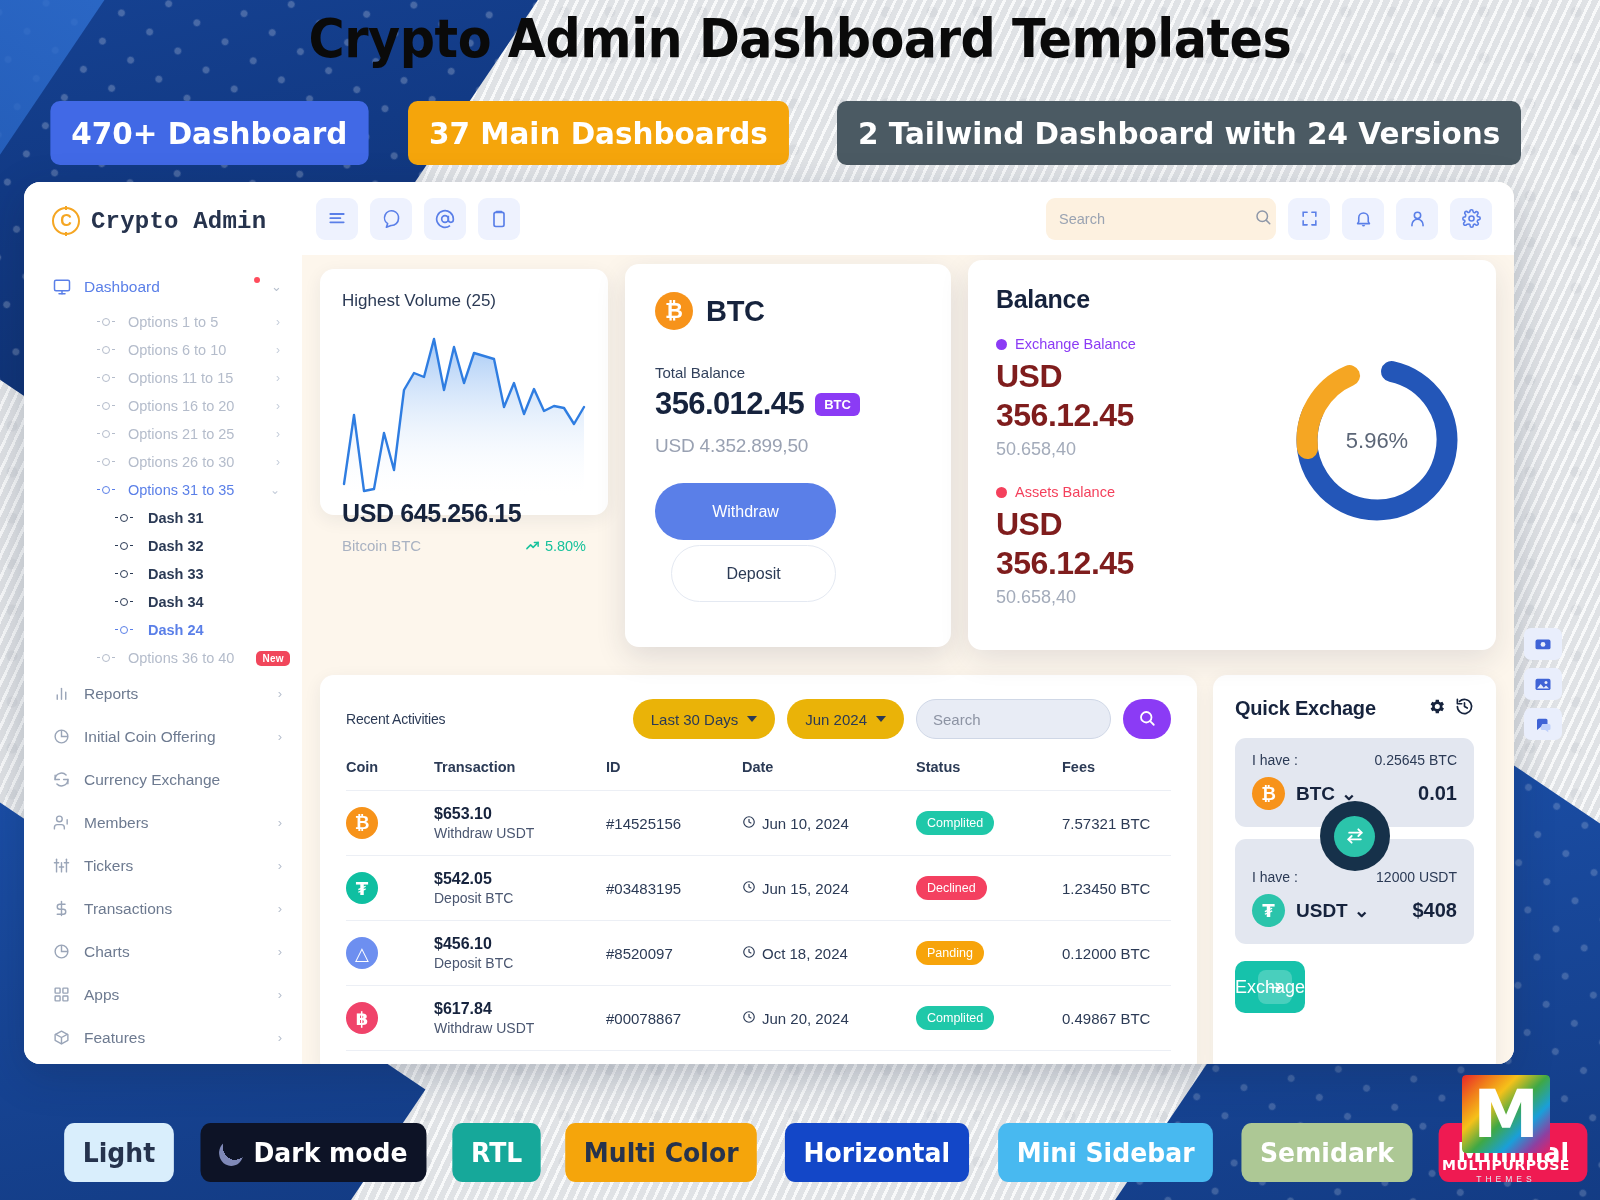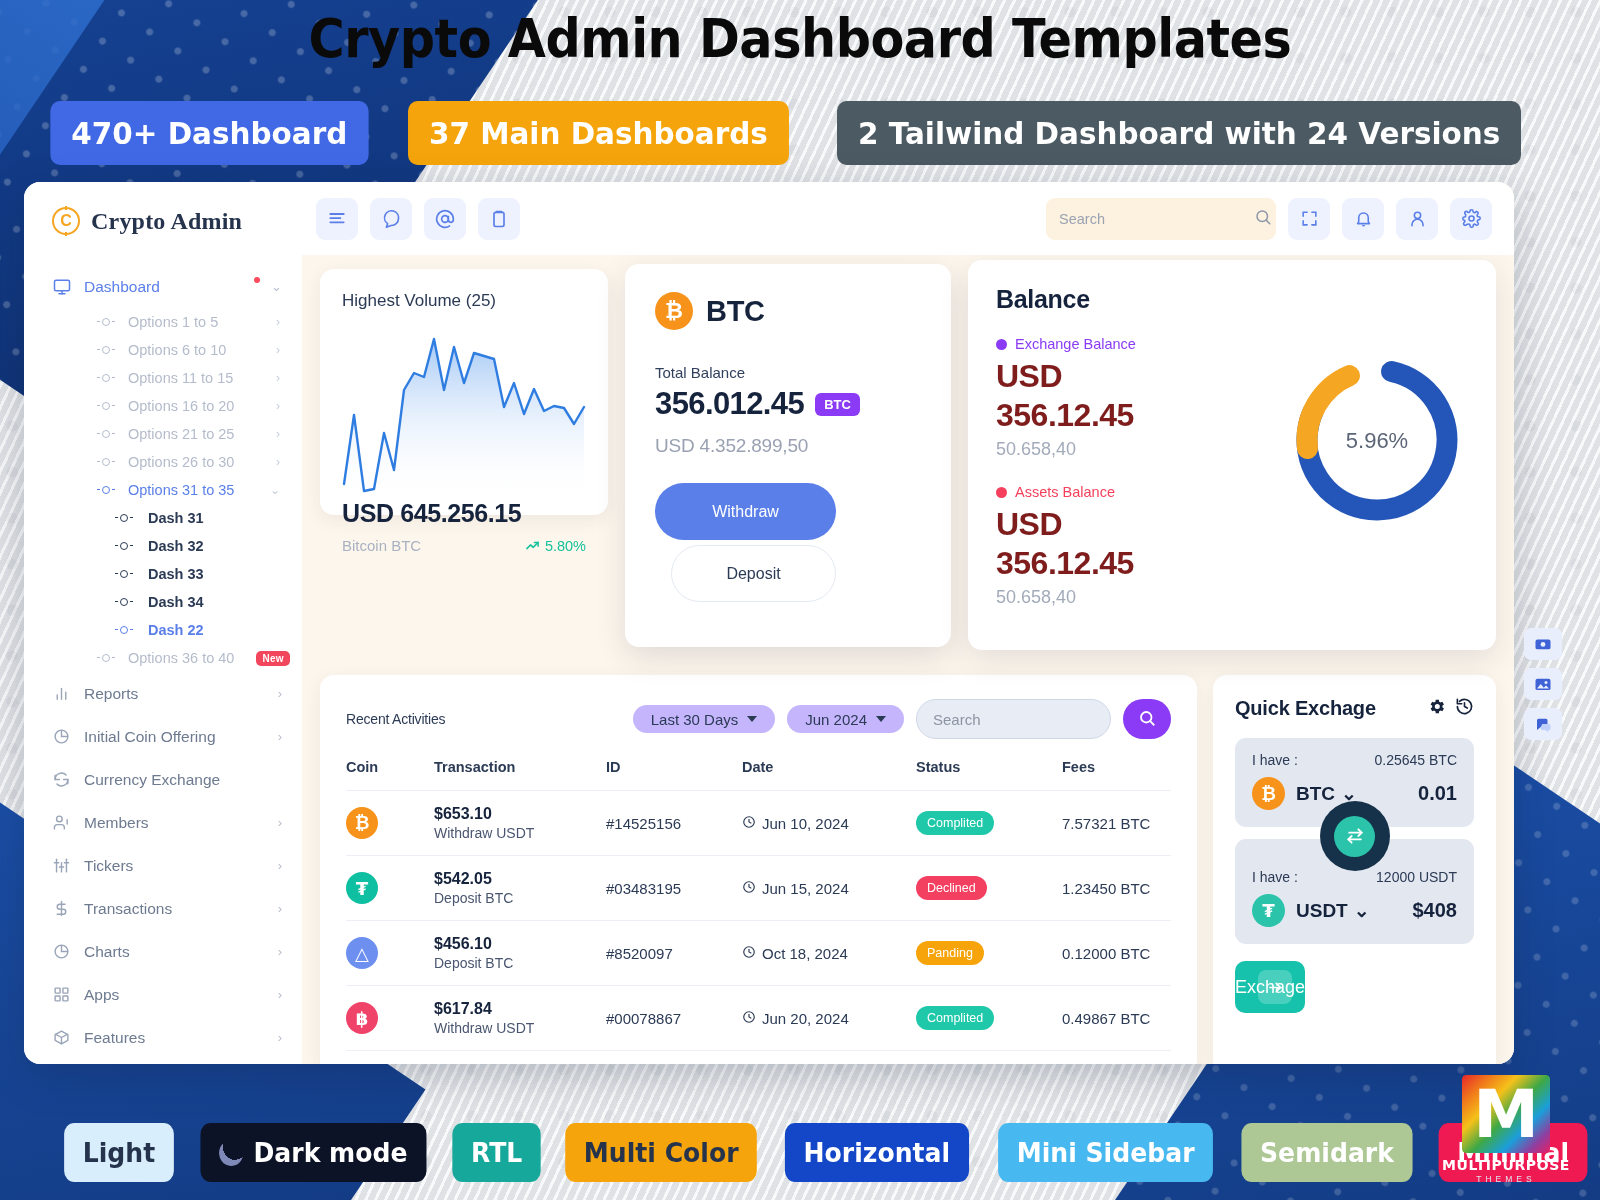--- a/index.html
+++ b/index.html
@@ -92,21 +92,21 @@
     display: flex; align-items: center; justify-content: center;
     color: #f5a623; font-weight: 700; font-size: 16px; position: relative;
   }
   .brand-logo::before, .brand-logo::after {
     content: ""; position: absolute; left: 50%; width: 2px; height: 4px; background: #f5a623;
     transform: translateX(-50%);
   }
   .brand-logo::before { top: -3px; }
   .brand-logo::after { bottom: -3px; }
   .brand-name {
-    font-family: Liberation Serif, serif; font-weight: 700; font-size: 24px;
+    font-family: Liberation Mono, monospace; font-weight: 700; font-size: 24px;
     color: #26334d; letter-spacing: .2px;
   }
 
   .nav { margin-top: 30px; }
   .nav-item {
     display: flex; align-items: center; height: 43px; padding-left: 28px; padding-right: 20px;
     gap: 13px; color: #6d7a90; font-size: 15.5px; cursor: pointer; position: relative;
   }
   .nav-item .ni-icon { width: 19px; height: 19px; flex: 0 0 19px; color: #9aa5b8; display:flex; align-items:center; justify-content:center; }
   .nav-item .ni-label { flex: 1; white-space: nowrap; }
@@ -229,21 +229,21 @@
   .bal-sub { font-size: 18px; color: #a3abba; margin-top: 4px; }
   .bal-right { flex: 1; display: flex; align-items: center; justify-content: center; padding-bottom: 40px; }
   .donut-center { font-size: 22px; font-weight: 500; color: #5c6677; }
 
   
   .row-bot { display: flex; gap: 16px; margin-top: 16px; align-items: flex-start; }
   .card-act { flex: 1; min-width: 0; height: 400px; padding: 24px 26px 0 26px; overflow: hidden; }
   .act-head { display: flex; align-items: center; gap: 12px; }
   .act-title { font-size: 14px; font-weight: 500; color: #2b3a55; flex: 1; letter-spacing: -.2px; }
   .drop {
-    height: 28px; border-radius: 20px; background: #c4b5fd; color: #2b3a55; font-size: 15px;
+    height: 40px; border-radius: 20px; background: #eab308; color: #2b3a55; font-size: 15px;
     display: flex; align-items: center; gap: 9px; padding: 0 18px; cursor: pointer;
   }
   .drop .caret { width: 0; height: 0; border-left: 5px solid transparent; border-right: 5px solid transparent; border-top: 6px solid #2b3a55; }
   .act-search {
     width: 195px; height: 40px; border-radius: 20px; background: #e8ecf5; border: 1.3px solid #cfd7e6;
     display: flex; align-items: center; padding: 0 16px;
   }
   .act-search input {
     border: 0; outline: 0; background: transparent; font-size: 15px; color: #2b3a55; width: 100%;
     font-family: "Liberation Sans", sans-serif;
@@ -453,21 +453,21 @@
       <div class="sub-item lvl3">
         <span class="bullet"></span>
         <span class="si-label">Dash 33</span>
       </div>
       <div class="sub-item lvl3">
         <span class="bullet"></span>
         <span class="si-label">Dash 34</span>
       </div>
       <div class="sub-item lvl3 hl">
         <span class="bullet"></span>
-        <span class="si-label">Dash 22</span>
+        <span class="si-label">Dash 24</span>
       </div>
 
       <div class="sub-item">
         <span class="bullet"></span>
         <span class="si-label" style="flex:0 0 auto">Options 36 to 40</span>
         <span class="badge-new">New</span>
       </div>
 
       <div class="nav-item">
         <span class="ni-icon">

